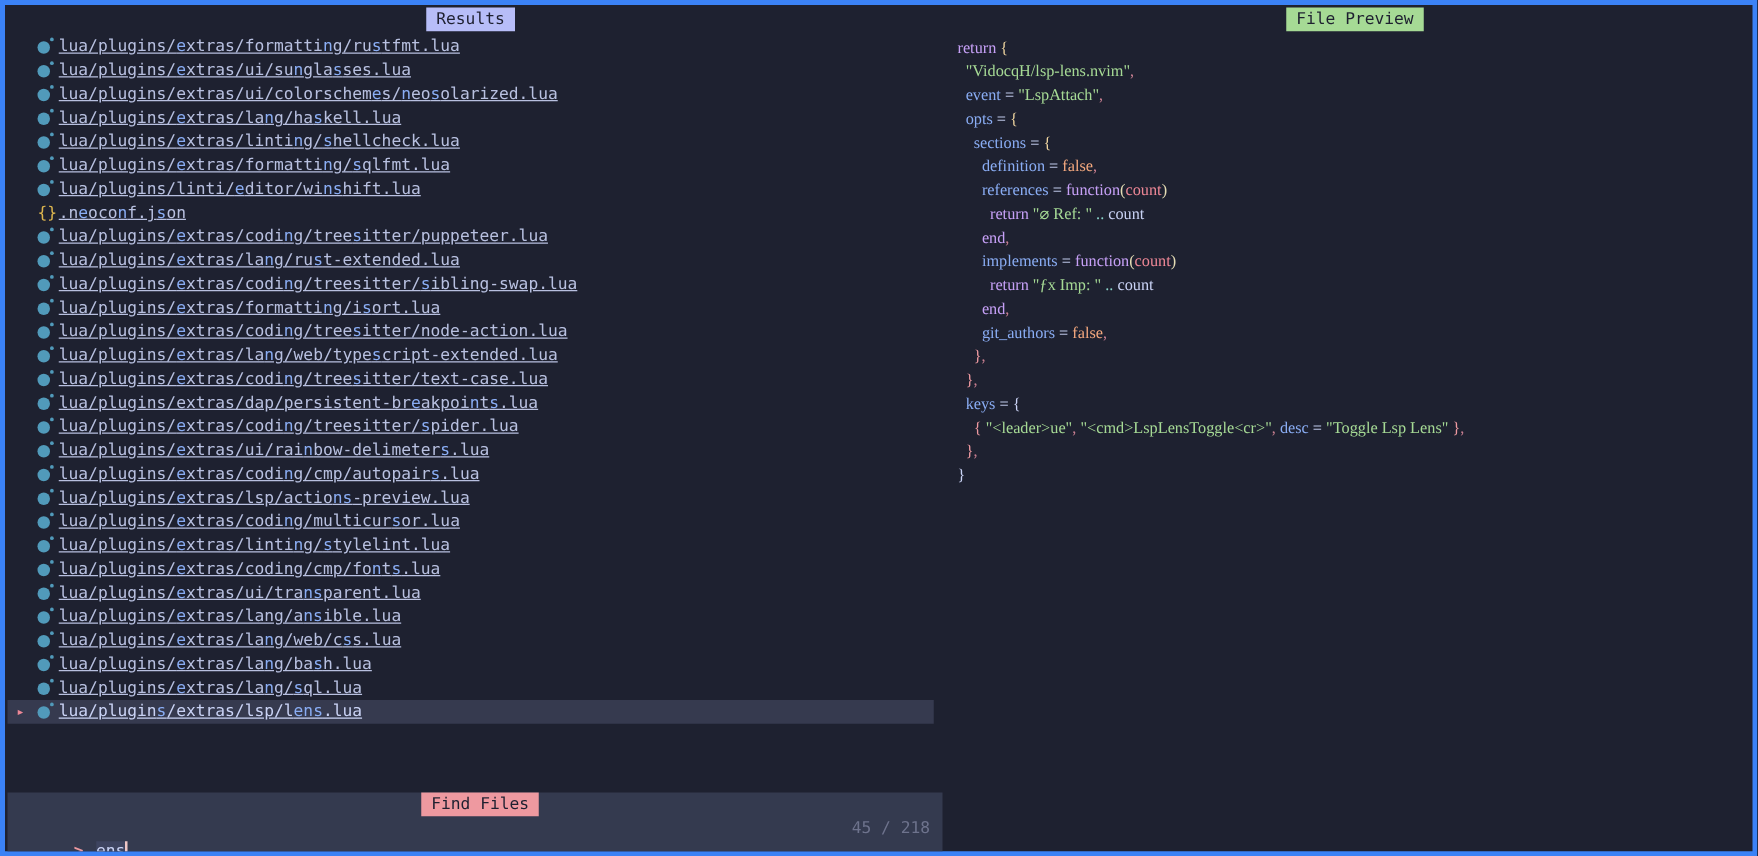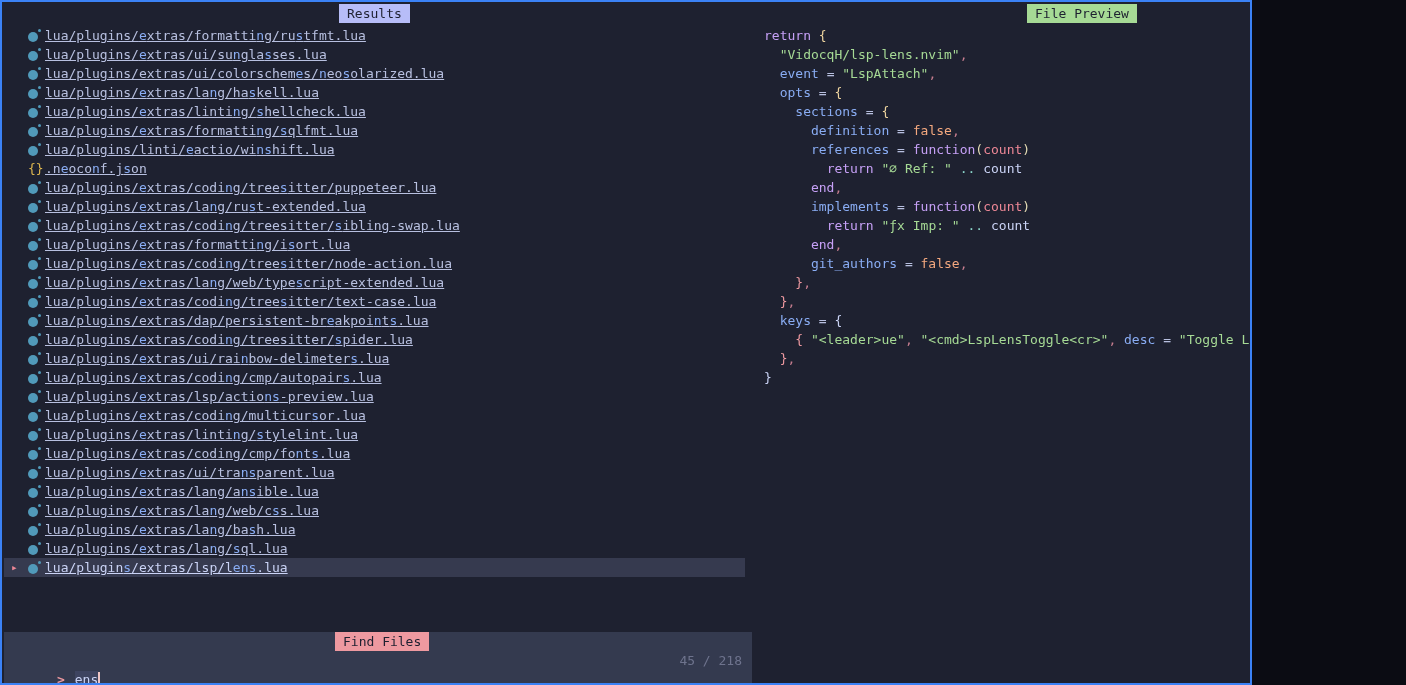--- a/index.html
+++ b/index.html
@@ -1,20 +1,20 @@
 <!DOCTYPE html>
 <html><head>
 <meta charset="utf-8">
 <style>
   html,body{margin:0;padding:0;background:#0b0c13;}
   .app{
     position:relative;
-    width:1252px;height:685px;
+    width:1406px;height:685px;
     box-sizing:border-box;
-    border:2px solid #3b82f6;
+    border:4px solid #3b82f6;
     background:var(--bg,#1e2130);
     font-family:"DejaVu Sans Mono", monospace;
     font-size:13px;
     overflow:hidden;
   }
   .pane-title{
     position:absolute;
     height:19px;line-height:19px;
     padding:0 8px;
     color:var(--title-text,#1e2030);
@@ -60,20 +60,21 @@
     display:inline-block;margin-right:4px;
     color:var(--json-icon,#ddb64f);
     width:13px;
   }
 
   
   .preview-code{
     position:absolute;top:24px;left:762px;margin:0;
     line-height:19px;white-space:pre;
     color:#cad3f5;
+    font-family:Liberation Serif, serif;
   }
   .preview-code .line{height:19px;}
 
   
   .prompt-bar{
     position:absolute;left:2px;top:630px;
     width:748px;height:53px;
     background:var(--bar-bg,#343a4f);
   }
   .prompt-line{
@@ -103,21 +104,21 @@
 
   <div class="pane-title results-title">Results</div>
 
   <div class="results-list" id="results-list">
       <div class="row"><span class="icon-lua"></span><span>lua/plugins/</span><span class="m">e</span><span>xtras/formatti</span><span class="m">n</span><span>g/ru</span><span class="m">s</span><span>tfmt.lua</span></div>
       <div class="row"><span class="icon-lua"></span><span>lua/plugins/</span><span class="m">e</span><span>xtras/ui/su</span><span class="m">n</span><span>gla</span><span class="m">s</span><span>ses.lua</span></div>
       <div class="row"><span class="icon-lua"></span><span>lua/plugins/extras/ui/colorschem</span><span class="m">e</span><span>s/</span><span class="m">n</span><span>eo</span><span class="m">s</span><span>olarized.lua</span></div>
       <div class="row"><span class="icon-lua"></span><span>lua/plugins/</span><span class="m">e</span><span>xtras/la</span><span class="m">n</span><span>g/ha</span><span class="m">s</span><span>kell.lua</span></div>
       <div class="row"><span class="icon-lua"></span><span>lua/plugins/</span><span class="m">e</span><span>xtras/linti</span><span class="m">n</span><span>g/</span><span class="m">s</span><span>hellcheck.lua</span></div>
       <div class="row"><span class="icon-lua"></span><span>lua/plugins/</span><span class="m">e</span><span>xtras/formatti</span><span class="m">n</span><span>g/</span><span class="m">s</span><span>qlfmt.lua</span></div>
-      <div class="row"><span class="icon-lua"></span><span>lua/plugins/linti/</span><span class="m">e</span><span>actio/wi</span><span class="m">ns</span><span>hift.lua</span></div>
+      <div class="row"><span class="icon-lua"></span><span>lua/plugins/linti/</span><span class="m">e</span><span>ditor/wi</span><span class="m">ns</span><span>hift.lua</span></div>
       <div class="row"><span class="icon-json">{}</span><span>.n</span><span class="m">e</span><span>oco</span><span class="m">n</span><span>f.j</span><span class="m">s</span><span>on</span></div>
       <div class="row"><span class="icon-lua"></span><span>lua/plugins/</span><span class="m">e</span><span>xtras/codi</span><span class="m">n</span><span>g/tree</span><span class="m">s</span><span>itter/puppeteer.lua</span></div>
       <div class="row"><span class="icon-lua"></span><span>lua/plugins/</span><span class="m">e</span><span>xtras/la</span><span class="m">n</span><span>g/ru</span><span class="m">s</span><span>t-extended.lua</span></div>
       <div class="row"><span class="icon-lua"></span><span>lua/plugins/</span><span class="m">e</span><span>xtras/codi</span><span class="m">n</span><span>g/treesitter/</span><span class="m">s</span><span>ibling-swap.lua</span></div>
       <div class="row"><span class="icon-lua"></span><span>lua/plugins/</span><span class="m">e</span><span>xtras/formatti</span><span class="m">n</span><span>g/i</span><span class="m">s</span><span>ort.lua</span></div>
       <div class="row"><span class="icon-lua"></span><span>lua/plugins/</span><span class="m">e</span><span>xtras/codi</span><span class="m">n</span><span>g/tree</span><span class="m">s</span><span>itter/node-action.lua</span></div>
       <div class="row"><span class="icon-lua"></span><span>lua/plugins/</span><span class="m">e</span><span>xtras/la</span><span class="m">n</span><span>g/web/type</span><span class="m">s</span><span>cript-extended.lua</span></div>
       <div class="row"><span class="icon-lua"></span><span>lua/plugins/</span><span class="m">e</span><span>xtras/codi</span><span class="m">n</span><span>g/tree</span><span class="m">s</span><span>itter/text-case.lua</span></div>
       <div class="row"><span class="icon-lua"></span><span>lua/plugins/extras/dap/persistent-br</span><span class="m">e</span><span>akpoi</span><span class="m">n</span><span>t</span><span class="m">s</span><span>.lua</span></div>
       <div class="row"><span class="icon-lua"></span><span>lua/plugins/</span><span class="m">e</span><span>xtras/codi</span><span class="m">n</span><span>g/treesitter/</span><span class="m">s</span><span>pider.lua</span></div>

